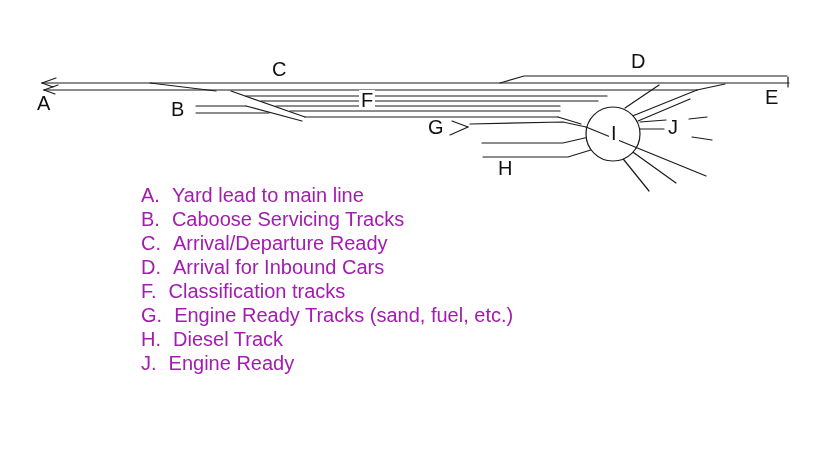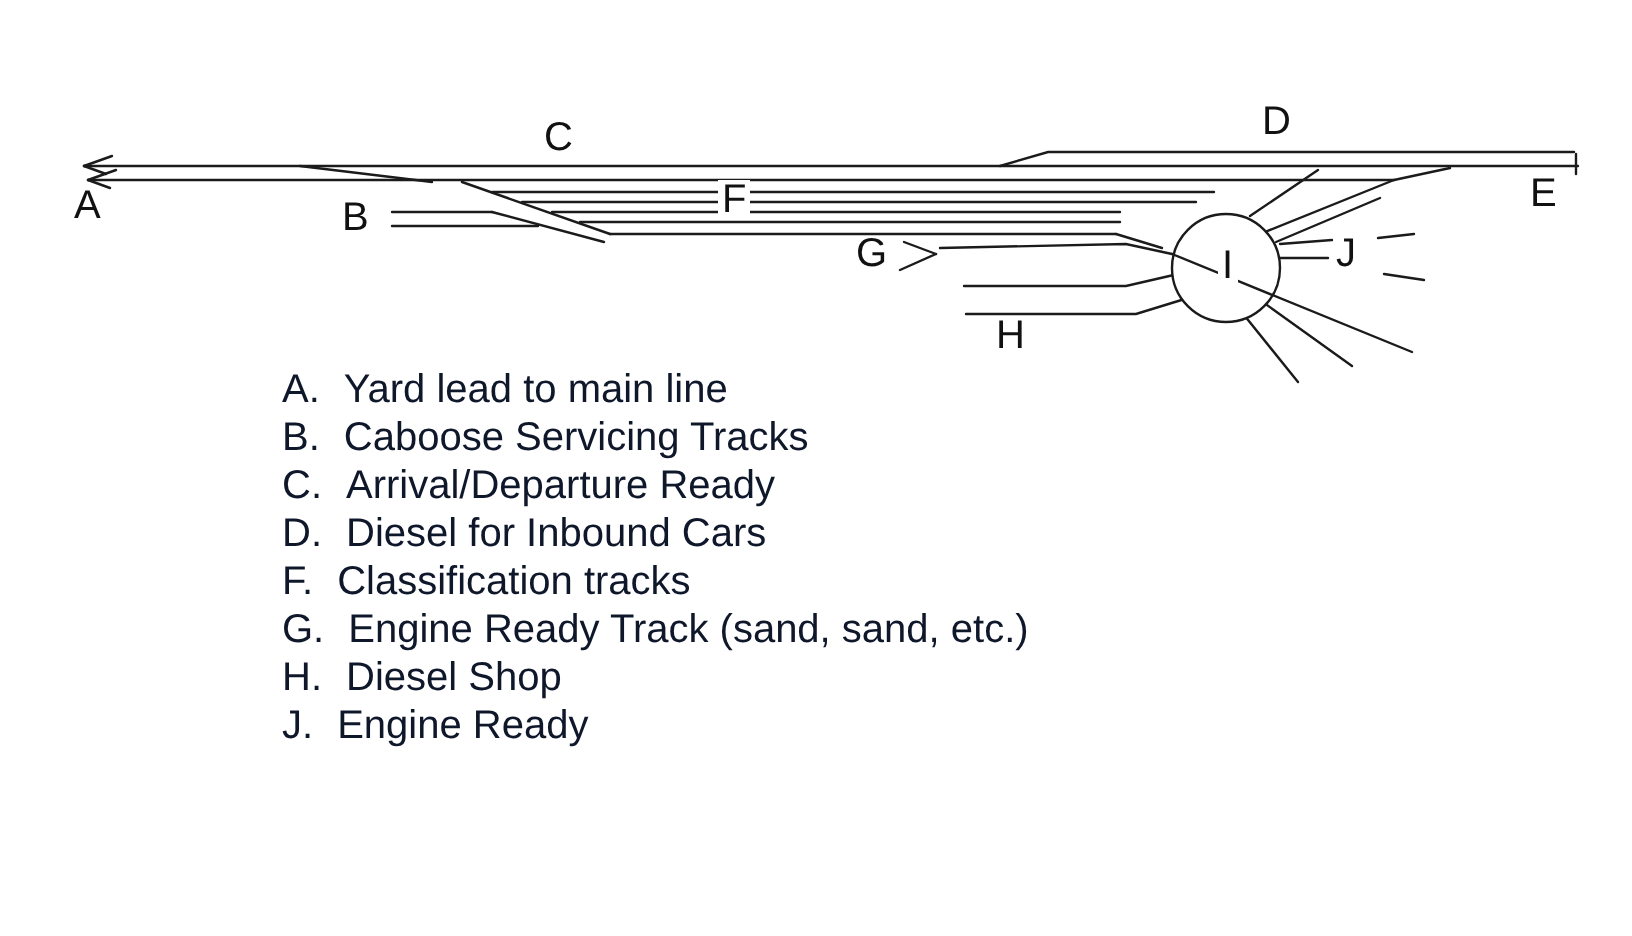--- a/index.html
+++ b/index.html
@@ -24,21 +24,21 @@
     white-space:nowrap;
   }
   .trk-label.haloed{
     background:#ffffff;
     padding:0 2px;
   }
   .legend{
     position:absolute;
     left:141px;top:183px;
     font-size:20px;
-    color:#0f172a;
+    color:#a21caf;
   }
   .legend-row{
     height:24px;line-height:24px;
     white-space:nowrap;
   }
   .legend-letter{
     display:inline-block;
     margin-right:12px;
   }
 </style>
@@ -141,29 +141,29 @@
     <div class="legend-row">
       <span class="legend-letter">A.</span><span>Yard lead to main line</span>
     </div>
     <div class="legend-row">
       <span class="legend-letter">B.</span><span>Caboose Servicing Tracks</span>
     </div>
     <div class="legend-row">
       <span class="legend-letter">C.</span><span>Arrival/Departure Ready</span>
     </div>
     <div class="legend-row">
-      <span class="legend-letter">D.</span><span>Diesel for Inbound Cars</span>
+      <span class="legend-letter">D.</span><span>Arrival for Inbound Cars</span>
     </div>
     <div class="legend-row">
       <span class="legend-letter">F.</span><span>Classification tracks</span>
     </div>
     <div class="legend-row">
-      <span class="legend-letter">G.</span><span>Engine Ready Track (sand, sand, etc.)</span>
+      <span class="legend-letter">G.</span><span>Engine Ready Tracks (sand, fuel, etc.)</span>
     </div>
     <div class="legend-row">
-      <span class="legend-letter">H.</span><span>Diesel Shop</span>
+      <span class="legend-letter">H.</span><span>Diesel Track</span>
     </div>
     <div class="legend-row">
       <span class="legend-letter">J.</span><span>Engine Ready</span>
     </div>
   </div>
 
 </div>
 
 </body></html>

